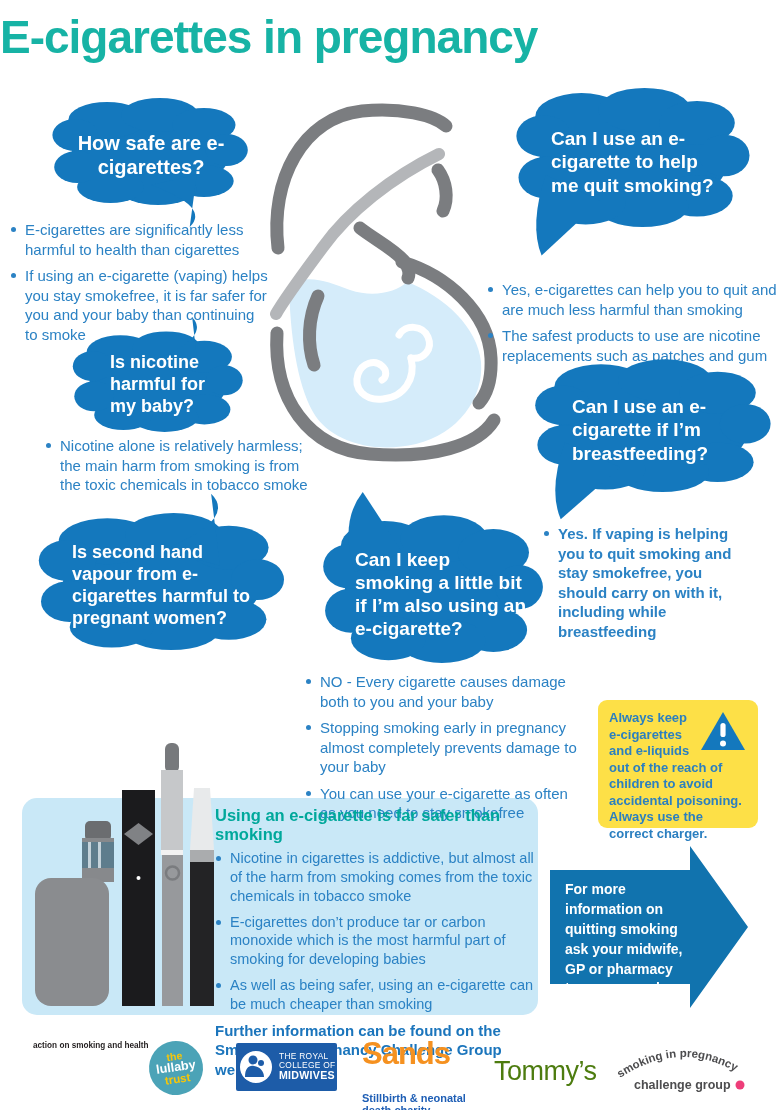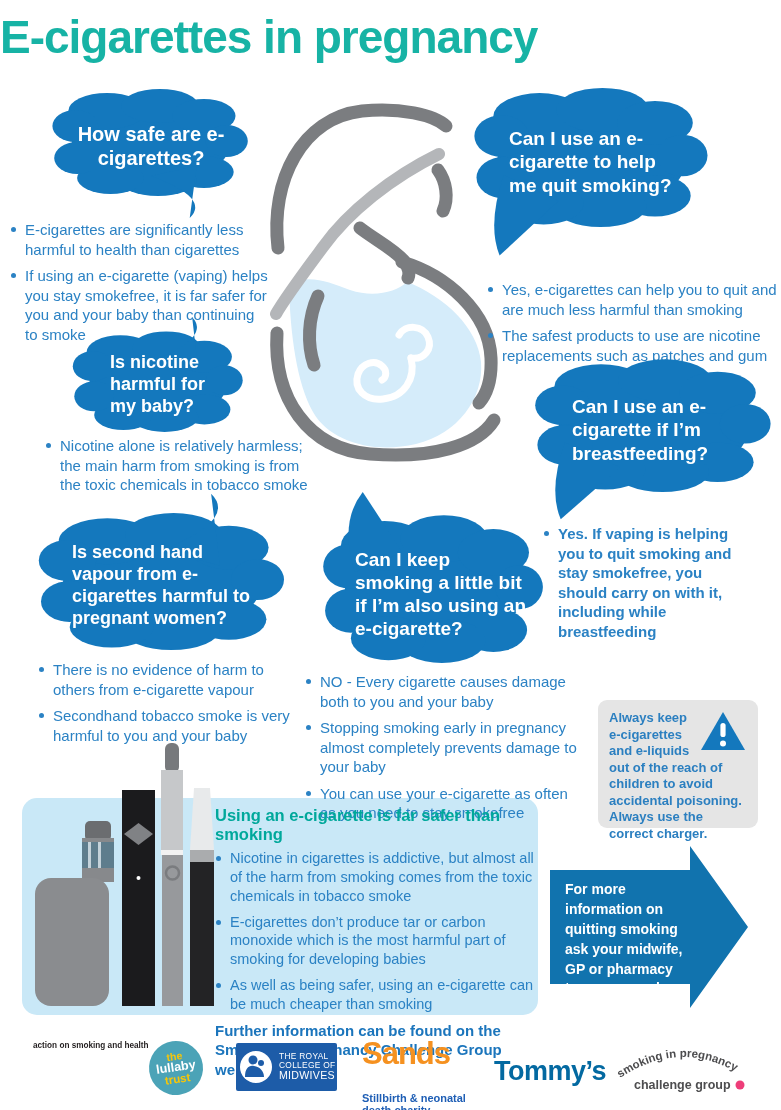--- a/index.html
+++ b/index.html
@@ -13,21 +13,21 @@
                color:#fff;font-weight:700;line-height:1.22;}
   .bt-center{justify-content:center;text-align:center;}
   
   .bullets{position:absolute;margin:0;padding:0;list-style:none;z-index:2;
            color:#2b82c4;font-size:15px;line-height:1.3;}
   .bullets li{position:relative;padding-left:15px;margin-bottom:7px;}
   .bullets li::before{content:"";position:absolute;left:1px;top:7px;width:5px;height:5px;
                       border-radius:50%;background:#2b82c4;}
   
   .warnbox{position:absolute;left:598px;top:700px;width:160px;height:128px;box-sizing:border-box;
-           background:#e5e5e5;border-radius:9px;padding:10px 11px;z-index:2;
+           background:#fde047;border-radius:9px;padding:10px 11px;z-index:2;
            color:#2b7fc0;font-size:13px;font-weight:700;line-height:1.27;}
   .warnbox svg{float:right;margin:0 0 3px 5px;}
   
   .panel{position:absolute;left:22px;top:798px;width:516px;height:217px;background:#c9e8f7;
          border-radius:15px;z-index:1;}
   .panel-content{position:absolute;left:215px;top:806px;width:320px;z-index:2;}
   .panel-heading{margin:0 0 5px 0;font-size:16.5px;font-weight:700;color:#00a89b;}
   .panel-bullets{position:static;font-size:14.5px;}
   .panel-footer{margin:7px 0 0 0;font-size:15px;font-weight:700;color:#1b75bc;line-height:1.3;}
   .devices{position:absolute;left:22px;top:738px;z-index:2;}
@@ -45,26 +45,26 @@
   .lullaby{left:149px;top:1041px;width:54px;height:54px;border-radius:50%;background:#4ba3b7;
            display:flex;flex-direction:column;align-items:center;justify-content:center;
            transform:rotate(-8deg);line-height:1.0;}
   .lul1{color:#f9c606;font-size:10.5px;font-weight:700;}
   .lul2{color:#ffffff;font-size:12.5px;font-weight:700;}
   .lul3{color:#f9c606;font-size:11.5px;font-weight:700;}
   .rcm{left:236px;top:1043px;width:101px;height:48px;background:#1d5ca8;border-radius:2px;
        display:flex;align-items:center;}
   .rcm-text{color:#fff;line-height:1.12;margin-left:3px;}
   .rcm-l1,.rcm-l2{font-size:8.4px;font-weight:400;letter-spacing:0.3px;}
-  .rcm-l3{font-size:10.6px;font-weight:400;letter-spacing:0.3px;}
+  .rcm-l3{font-size:10.6px;font-weight:700;letter-spacing:0.3px;}
   .sands{left:362px;top:1040px;width:110px;}
   .sands-row{display:flex;align-items:flex-start;gap:35px;}
   .sands-text{font-size:31px;font-weight:700;color:#f59120;line-height:0.9;letter-spacing:-1px;}
   .sands-sub{font-size:11px;font-weight:700;color:#1e5eb5;margin-top:12px;}
-  .tommys{left:494px;top:1056px;font-size:27px;font-weight:700;color:#0369a1;letter-spacing:-0.5px;}
+  .tommys{left:494px;top:1056px;font-size:27px;font-weight:400;color:#4d7c0f;letter-spacing:-0.5px;}
   .challenge{left:616px;top:1038px;}
 </style>
 </head>
 <body>
 
 <div class="page">
 
   <h1 class="title">E-cigarettes in pregnancy</h1>
 
   <svg class="figure" width="266" height="404" viewBox="0 0 266 404">
@@ -79,21 +79,21 @@
         <path d="M 15,235 C 11,300 46,351 108,356 C 170,361 216,348 232,322"></path>
         <path d="M 56,198 C 46,220 45,246 52,267"></path>
       </g>
       <g stroke="#ffffff" stroke-width="7">
         <path d="M 137,237 C 143,226 161,227 166,239 C 171,251 162,262 149,260"></path>
         <path d="M 149,260 C 154,281 142,299 121,301 C 103,303 91,291 96,276 C 100,265 113,261 120,268 C 125,272 125,279 120,282"></path>
       </g>
     </g>
   </svg>
 
-  <div class="bubble" style="left:63px;top:96px;width:176px;height:100px;">
+  <div class="bubble" style="left:63px;top:105px;width:176px;height:100px;">
       <svg style="position:absolute;left:-70px;top:-70px;overflow:visible" width="316" height="240" viewBox="-70 -70 316 240">
         <g fill="#1478bd">
           <ellipse cx="88.0" cy="47.0" rx="79.2" ry="42.0"></ellipse>
           <ellipse cx="44.0" cy="15.0" rx="38.7" ry="18.0"></ellipse>
           <ellipse cx="96.8" cy="10.0" rx="38.7" ry="17.0"></ellipse>
           <ellipse cx="140.8" cy="20.0" rx="31.7" ry="17.0"></ellipse>
           <ellipse cx="163.7" cy="45.0" rx="21.1" ry="16.0"></ellipse>
           <ellipse cx="140.8" cy="76.0" rx="29.9" ry="16.0"></ellipse>
           <ellipse cx="95.0" cy="84.0" rx="38.7" ry="16.0"></ellipse>
           <ellipse cx="47.5" cy="82.0" rx="33.4" ry="16.0"></ellipse>
@@ -102,21 +102,21 @@
           <path d="M 88,80 Q 147.84,102 126.72,122 L 133.76,70 Z"></path>
         </g>
       </svg>
     <div class="bubble-text bt-center" style="font-size:20px;padding:0 14px;">How safe are e-cigarettes?</div>
   </div>
   <ul class="bullets" style="left:10px;top:220px;width:258px;">
     <li>E-cigarettes are significantly less harmful to health than cigarettes</li>
     <li>If using an e-cigarette (vaping) helps you stay smokefree, it is far safer for you and your baby than continuing to smoke</li>
   </ul>
 
-  <div class="bubble" style="left:487px;top:97px;width:210px;height:130px;">
+  <div class="bubble" style="left:529px;top:97px;width:210px;height:130px;">
       <svg style="position:absolute;left:-70px;top:-70px;overflow:visible" width="350" height="270" viewBox="-70 -70 350 270">
         <g fill="#1478bd">
           <ellipse cx="105.0" cy="61.1" rx="94.5" ry="54.6"></ellipse>
           <ellipse cx="52.5" cy="19.5" rx="46.2" ry="23.4"></ellipse>
           <ellipse cx="115.5" cy="13.0" rx="46.2" ry="22.1"></ellipse>
           <ellipse cx="168.0" cy="26.0" rx="37.8" ry="22.1"></ellipse>
           <ellipse cx="195.3" cy="58.5" rx="25.2" ry="20.8"></ellipse>
           <ellipse cx="168.0" cy="98.8" rx="35.7" ry="20.8"></ellipse>
           <ellipse cx="113.4" cy="109.2" rx="46.2" ry="20.8"></ellipse>
           <ellipse cx="56.7" cy="106.6" rx="39.9" ry="20.8"></ellipse>
@@ -187,24 +187,20 @@
           <ellipse cx="176.8" cy="97.3" rx="37.6" ry="20.5"></ellipse>
           <ellipse cx="119.3" cy="107.5" rx="48.6" ry="20.5"></ellipse>
           <ellipse cx="59.7" cy="105.0" rx="42.0" ry="20.5"></ellipse>
           <ellipse cx="17.7" cy="79.4" rx="28.7" ry="20.5"></ellipse>
           <ellipse cx="15.5" cy="38.4" rx="28.7" ry="20.5"></ellipse>
           <path d="M 110.5,28.16 Q 185.64,-2.56 159.12,-28.16 L 167.96,43.52 Z"></path>
         </g>
       </svg>
     <div class="bubble-text" style="font-size:18px;padding:0 6px 0 20px;">Is second hand vapour from e-cigarettes harmful to pregnant women?</div>
   </div>
-  <ul class="bullets" style="left:38px;top:660px;width:258px;">
-    <li>There is no evidence of harm to others from e-cigarette vapour</li>
-    <li>Secondhand tobacco smoke is very harmful to you and your baby</li>
-  </ul>
 
   <div class="bubble" style="left:335px;top:525px;width:198px;height:138px;">
       <svg style="position:absolute;left:-70px;top:-70px;overflow:visible" width="338" height="278" viewBox="-70 -70 338 278">
         <g fill="#1478bd">
           <ellipse cx="99.0" cy="64.9" rx="89.1" ry="58.0"></ellipse>
           <ellipse cx="49.5" cy="20.7" rx="43.6" ry="24.8"></ellipse>
           <ellipse cx="108.9" cy="13.8" rx="43.6" ry="23.5"></ellipse>
           <ellipse cx="158.4" cy="27.6" rx="35.6" ry="23.5"></ellipse>
           <ellipse cx="184.1" cy="62.1" rx="23.8" ry="22.1"></ellipse>
           <ellipse cx="158.4" cy="104.9" rx="33.7" ry="22.1"></ellipse>

